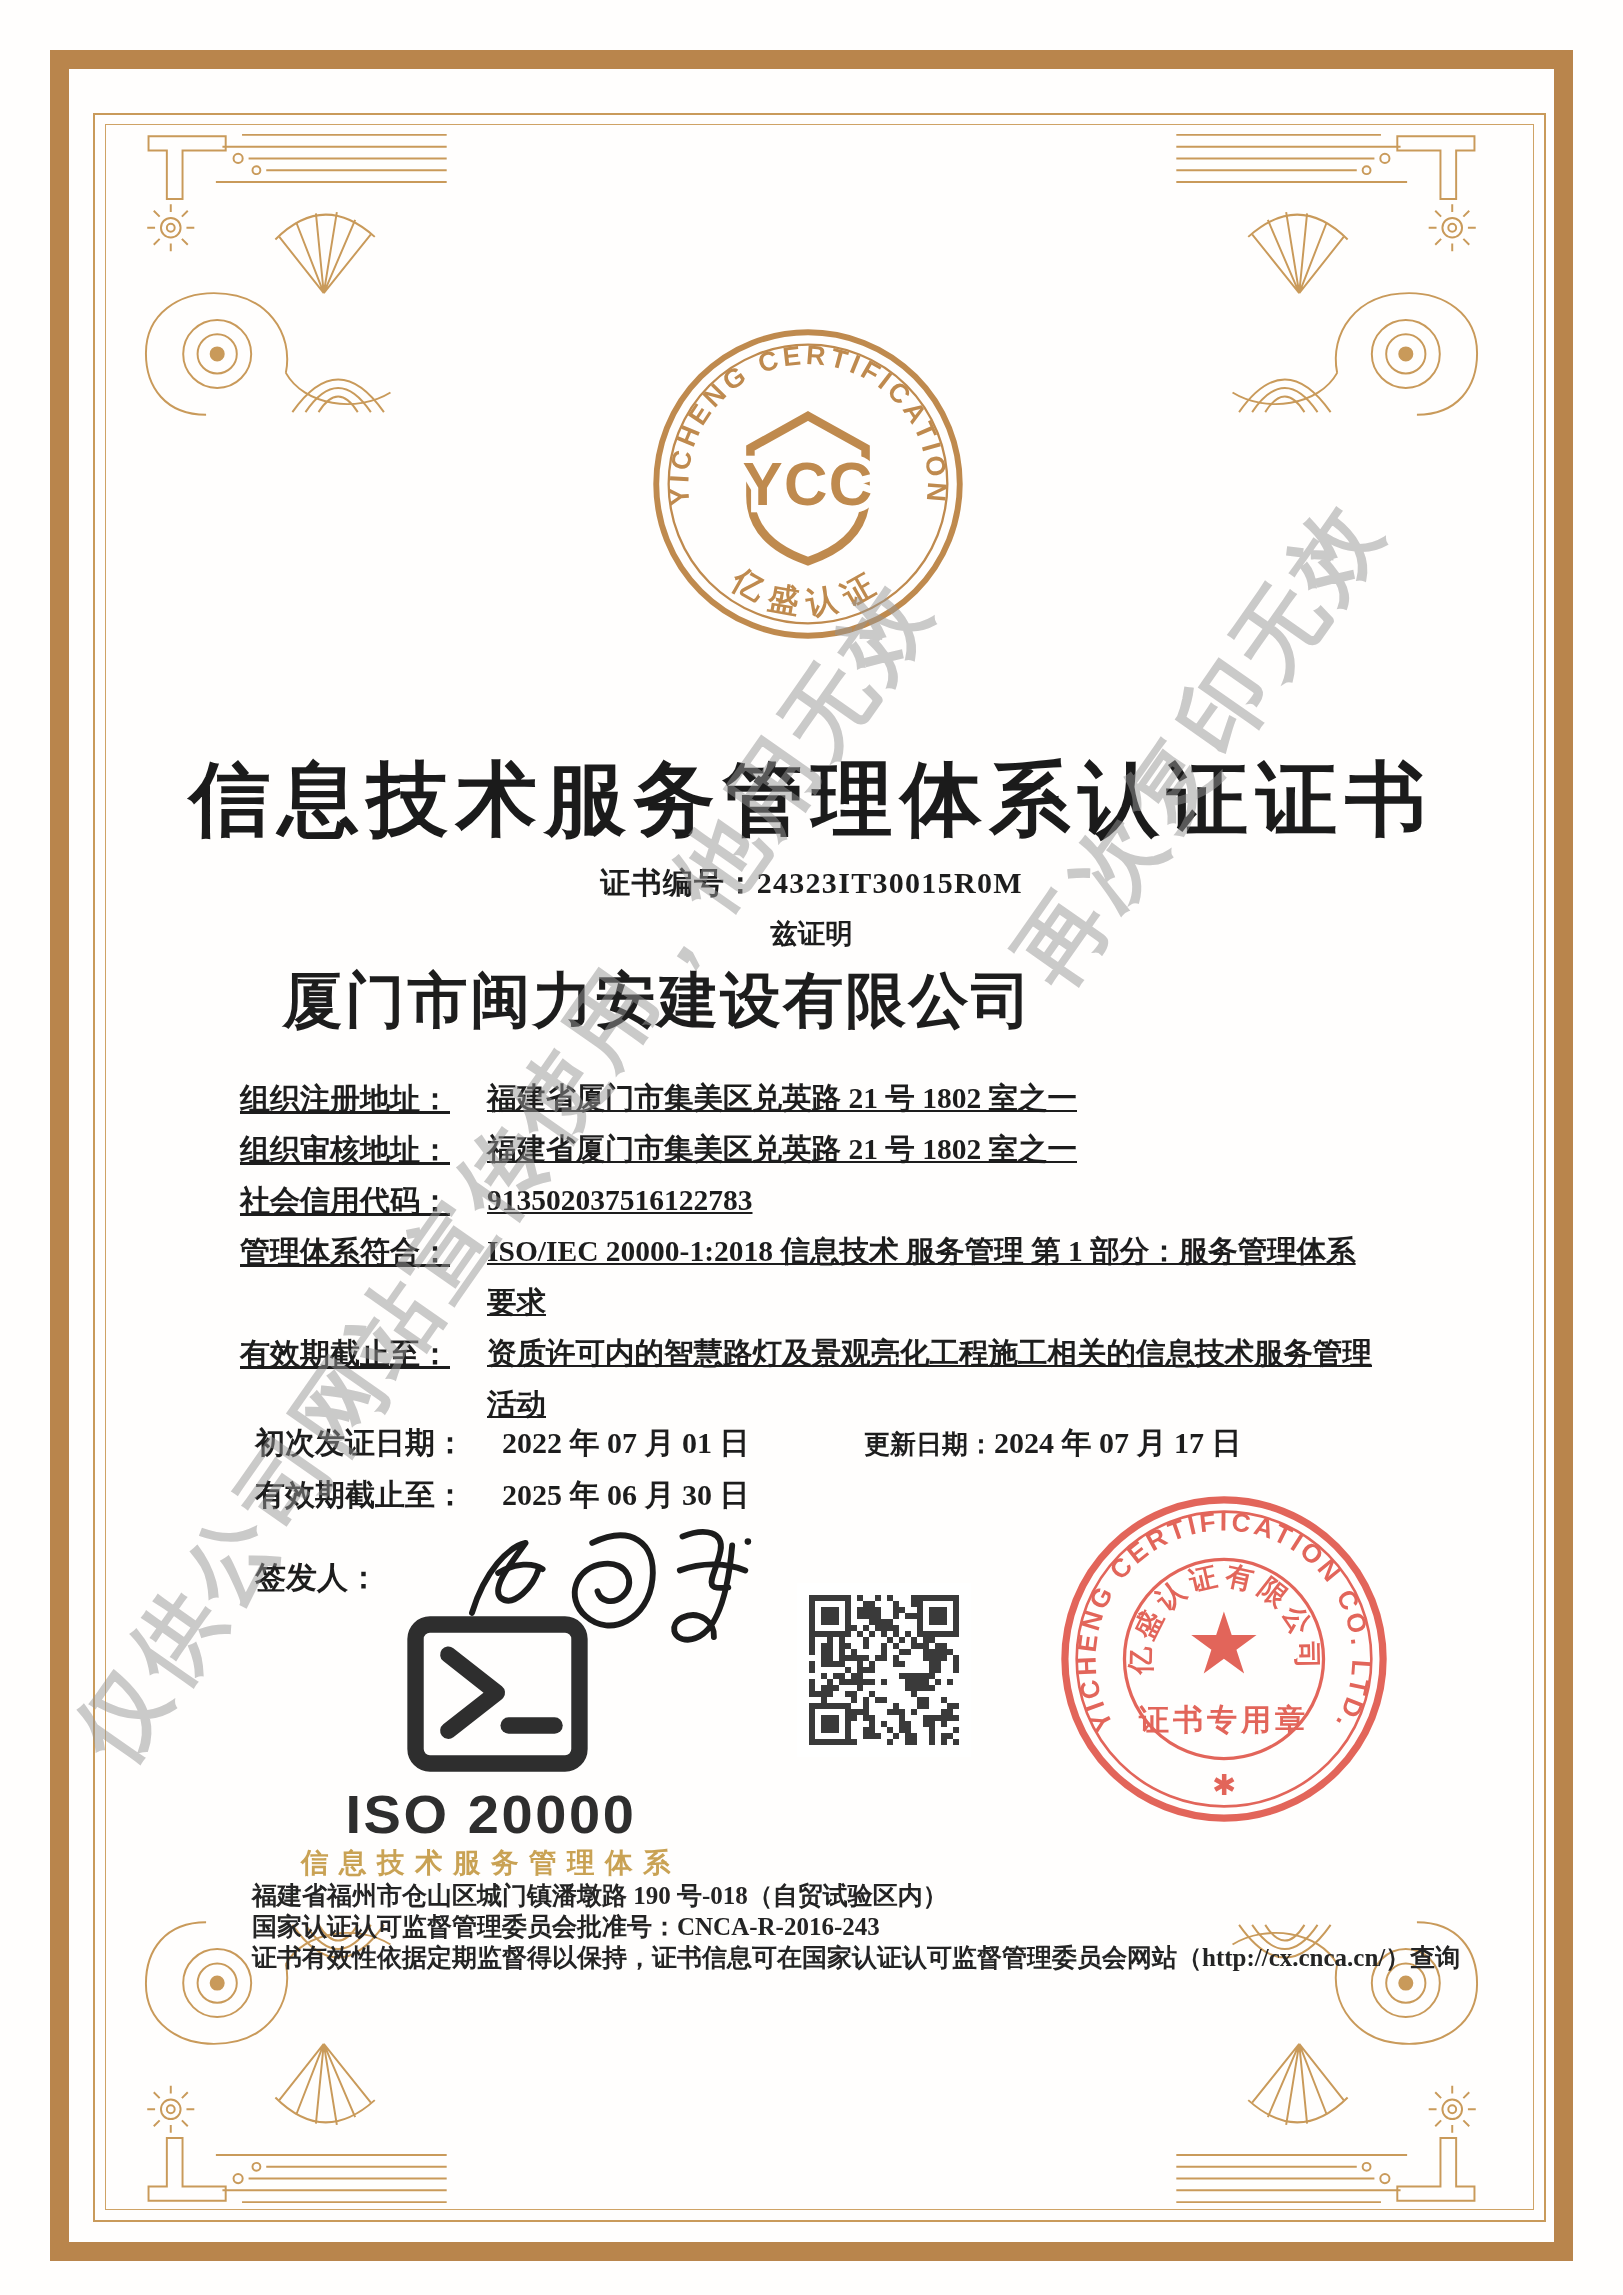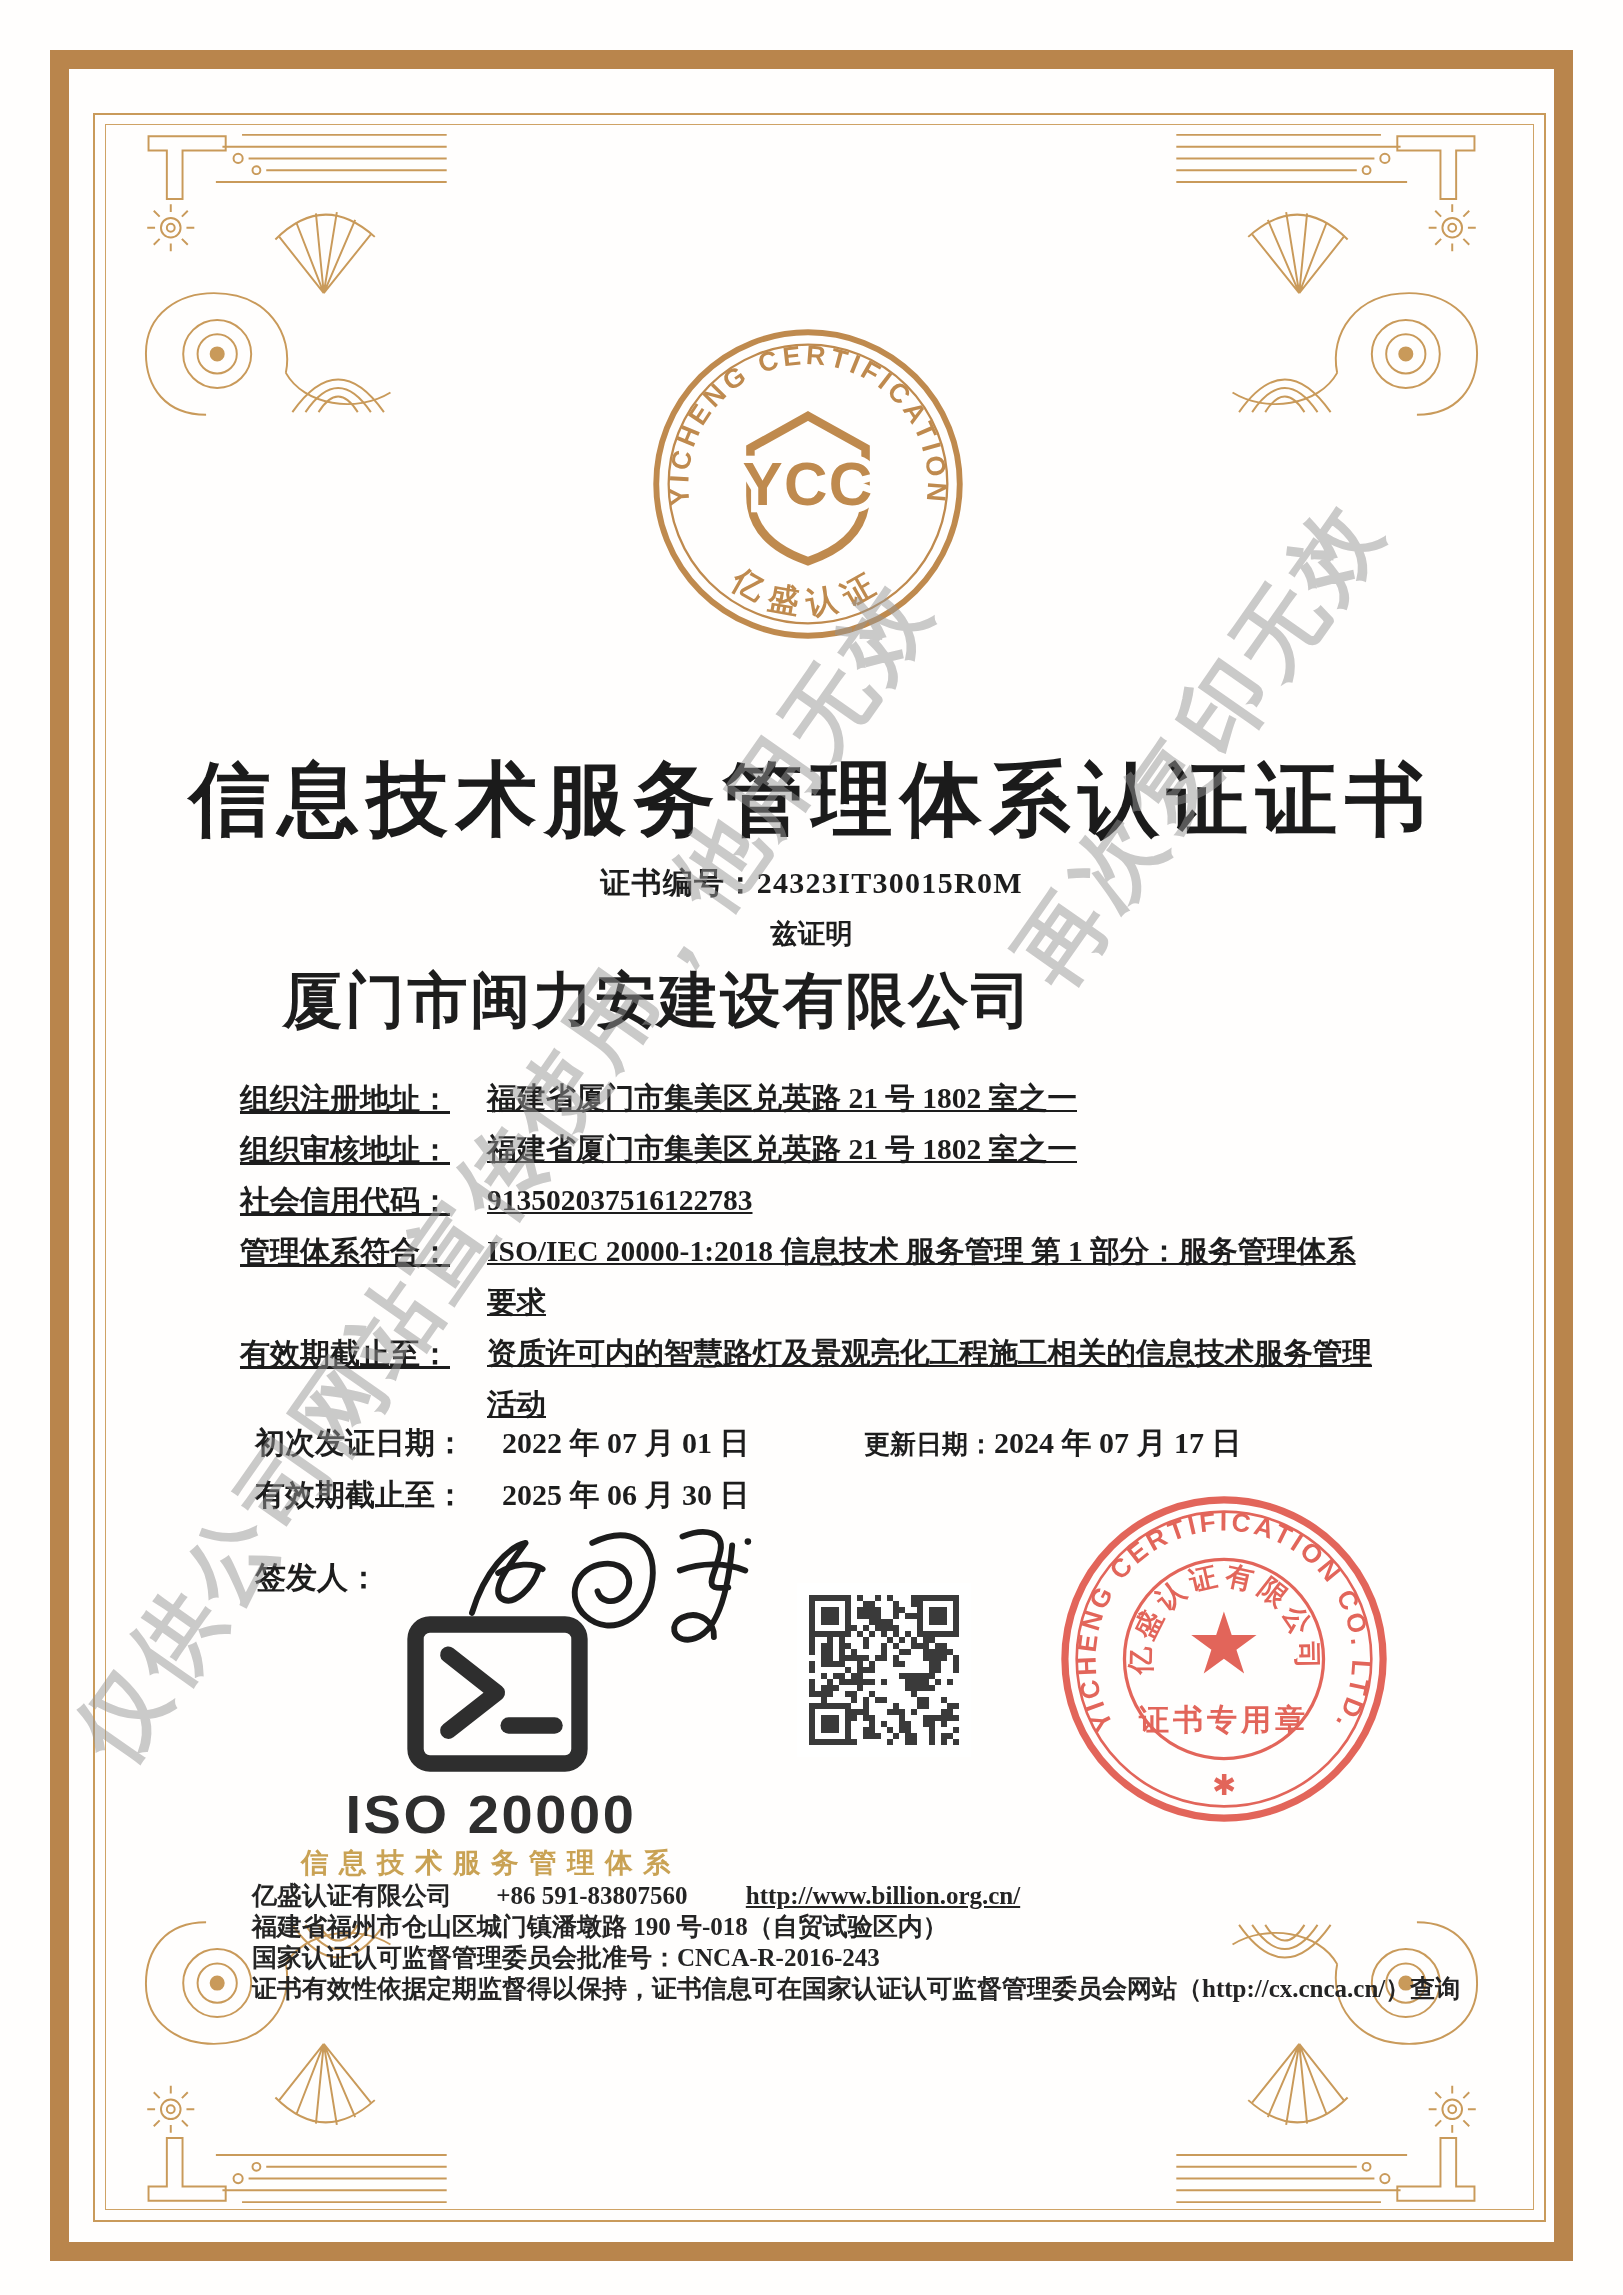--- a/index.html
+++ b/index.html
@@ -567,25 +567,20 @@
     <path id="stampArcCn" d="M -106,40 A 113,113 0 1 1 106,40" fill="none"></path>
     <text font-size="42" font-weight="bold" fill="#df5044" letter-spacing="8">
       <textPath href="#stampArcCn" startOffset="50%" text-anchor="middle">亿盛认证有限公司</textPath>
     </text>
     <text x="0" y="22" text-anchor="middle" font-size="130" fill="#df5044">★</text>
     <text x="0" y="108" text-anchor="middle" font-size="46" font-weight="bold" fill="#df5044" letter-spacing="6">证书专用章</text>
     <text x="0" y="208" text-anchor="middle" font-size="44" fill="#df5044">✱</text>
   </svg>
 
   <div class="abs footer">
-    <div class="l1">
-      <span>亿盛认证有限公司</span>
-      <span class="phone">+86 591-83807560</span>
-      <span class="site">http://www.billion.org.cn/</span>
-    </div>
     <div>福建省福州市仓山区城门镇潘墩路 190 号-018（自贸试验区内）</div>
     <div>国家认证认可监督管理委员会批准号：CNCA-R-2016-243</div>
     <div>
       <span>证书有效性依据定期监督得以保持，证书信息可在国家认证认可监督管理委员会网站（</span><span class="link">http://cx.cnca.cn/</span><span>）查询</span>
     </div>
   </div>
 
   <div class="abs wm wm1">仅供公司网站宣传使用，他用无效</div>
   <div class="abs wm wm2">再次复印无效</div>
 

